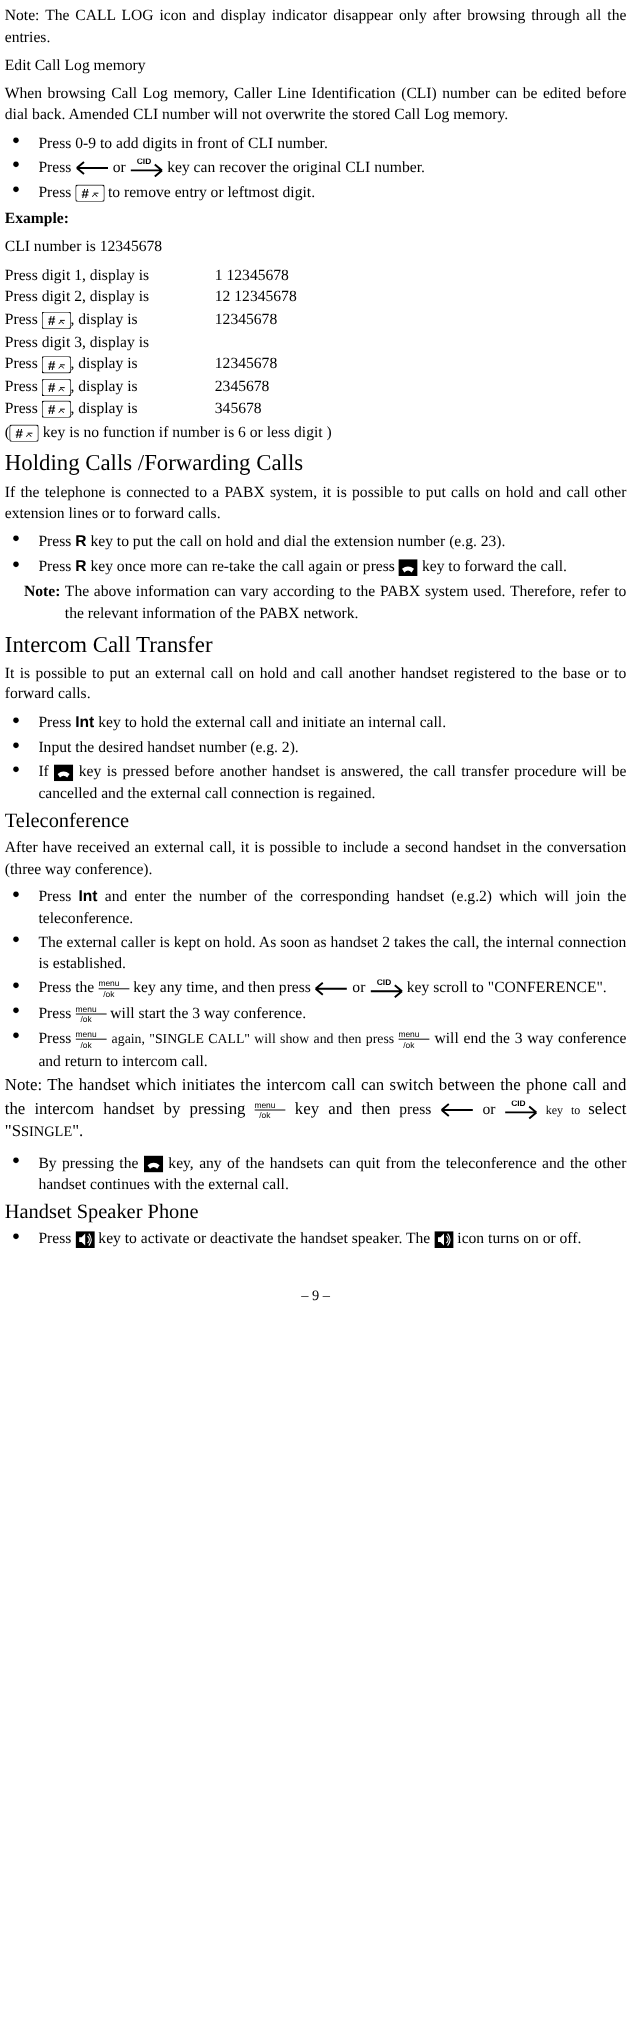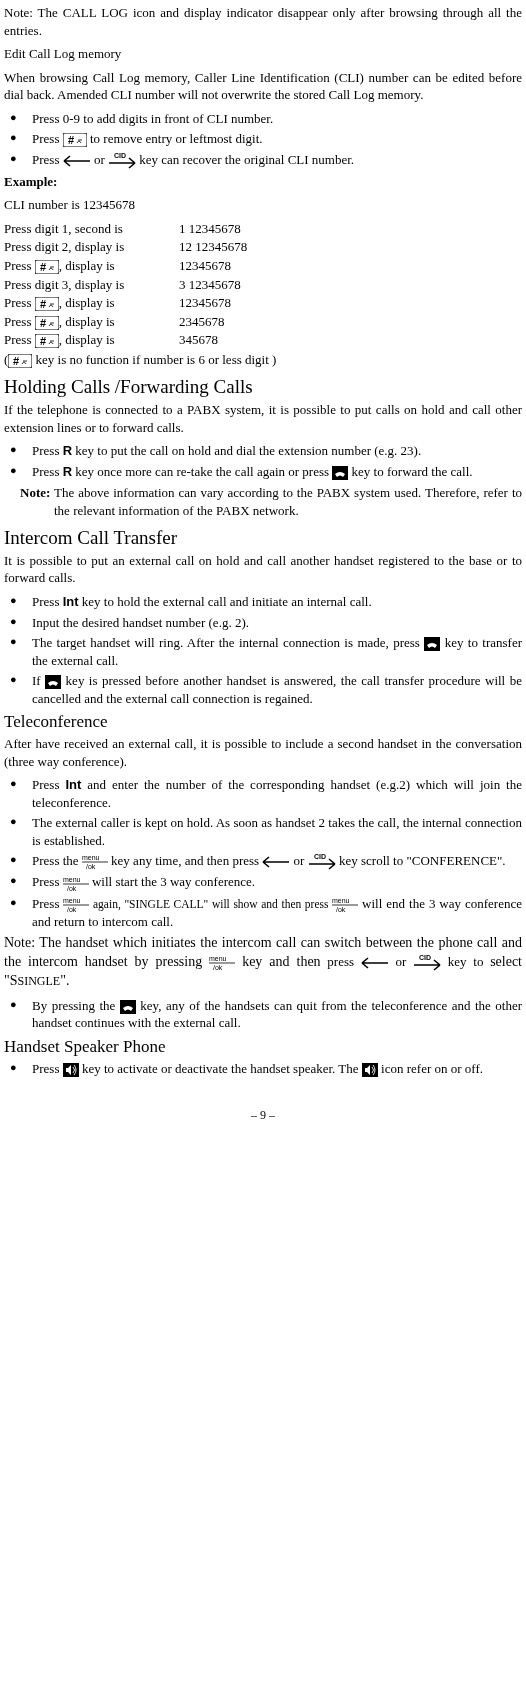--- a/index.html
+++ b/index.html
@@ -60,55 +60,54 @@
 
 <p>Note: The CALL LOG icon and display indicator disappear only after browsing through all the entries.</p>
 
 <p>Edit Call Log memory</p>
 
 <p>When browsing Call Log memory, Caller Line Identification (CLI) number can be edited before dial back. Amended CLI number will not overwrite the stored Call Log memory.</p>
 
 <ul class="bullet-list">
   <li>Press 0-9 to add digits in front of CLI number.</li>
   <li>
-    <span>Press </span><svg class="icon" width="24" height="14">
-        <use href="#hash-icon"></use>
-      </svg><span> to remove entry or leftmost digit.</span>
-  </li>
-  <li>
     <span>Press </span><svg class="icon" width="28" height="12">
         <use href="#left-arrow"></use>
       </svg><span> or </span><svg class="icon" width="28" height="16">
         <use href="#cid-arrow"></use>
       </svg><span> key can recover the original CLI number.</span>
   </li>
+  <li>
+    <span>Press </span><svg class="icon" width="24" height="14">
+        <use href="#hash-icon"></use>
+      </svg><span> to remove entry or leftmost digit.</span>
+  </li>
 </ul>
 
 <p class="bold">Example:</p>
 
 <p>CLI number is 12345678</p>
 
 <div class="tbl">
   <div class="tbl-row">
-      <div class="tbl-c1">Press digit 1, second is</div>
+      <div class="tbl-c1">Press digit 1, display is</div>
       <div class="tbl-c2">  1 12345678</div>
     </div>
   <div class="tbl-row">
       <div class="tbl-c1">Press digit 2, display is</div>
       <div class="tbl-c2">  12 12345678</div>
     </div>
   <div class="tbl-row">
       <div class="tbl-c1 nowrap"><span>Press </span><svg class="icon" width="24" height="14">
           <use href="#hash-icon"></use>
         </svg><span>,    display is</span></div>
       <div class="tbl-c2">   12345678</div>
     </div>
   <div class="tbl-row">
       <div class="tbl-c1">Press digit 3, display is</div>
-      <div class="tbl-c2">    3 12345678</div>
     </div>
   <div class="tbl-row">
       <div class="tbl-c1 nowrap"><span>Press </span><svg class="icon" width="24" height="14">
           <use href="#hash-icon"></use>
         </svg><span>,    display is</span></div>
       <div class="tbl-c2">   12345678</div>
     </div>
   <div class="tbl-row">
       <div class="tbl-c1 nowrap"><span>Press </span><svg class="icon" width="24" height="14">
           <use href="#hash-icon"></use>
@@ -145,25 +144,20 @@
   <span class="bold">Note:</span><span> The above information can vary according to the PABX system used. Therefore, refer to the relevant information of the PABX network.</span>
 </p>
 
 <h1>Intercom Call Transfer</h1>
 <p>It is possible to put an external call on hold and call another handset registered to the base or to forward calls.</p>
 <ul class="bullet-list">
   <li>
     <span>Press </span><span class="sans">Int</span><span> key to hold the external call and initiate an internal call.</span>
   </li>
   <li>Input the desired handset number (e.g. 2).</li>
-  <li>
-    <span>The target handset will ring. After the internal connection is made, press </span><svg class="icon" width="16" height="14">
-        <use href="#phone-off"></use>
-      </svg><span> key to transfer the external call.</span>
-  </li>
   <li>
     <span>If </span><svg class="icon" width="16" height="14">
         <use href="#phone-off"></use>
       </svg><span> key is pressed before another handset is answered, the call transfer procedure will be cancelled and the external call connection is regained.</span>
   </li>
 </ul>
 
 <h2>Teleconference</h2>
 <p>After have received an external call, it is possible to include a second handset in the conversation (three way conference).</p>
 <ul class="bullet-list">
@@ -194,35 +188,35 @@
   </li>
 </ul>
 
 <p style="font-size:14px;">
   <span>Note: The handset which initiates the intercom call can switch between the phone call and the intercom handset by pressing </span><svg class="icon" width="26" height="16">
       <use href="#menu-ok"></use>
     </svg><span> key and then</span><span style="font-size:13px"> press </span><svg class="icon" width="28" height="12">
       <use href="#left-arrow"></use>
     </svg><span style="font-size:13px"> or </span><svg class="icon" width="28" height="16">
       <use href="#cid-arrow"></use>
-    </svg><span style="font-size:13px"> key to </span><span>select "S</span><span style="font-size:12px">SINGLE</span><span>".</span>
+    </svg><span style="font-size:10px"> key to </span><span>select "S</span><span style="font-size:12px">SINGLE</span><span>".</span>
 </p>
 
 <ul class="bullet-list">
   <li>
     <span>By pressing the </span><svg class="icon" width="16" height="14">
         <use href="#phone-off"></use>
       </svg><span> key, any of the handsets can quit from the teleconference and the other handset continues with the external call.</span>
   </li>
 </ul>
 
 <h2>Handset Speaker Phone</h2>
 <ul class="bullet-list">
   <li>
     <span>Press </span><svg class="icon" width="16" height="14">
         <use href="#speaker"></use>
       </svg><span> key to activate or deactivate the handset speaker. The </span><svg class="icon" width="16" height="14">
         <use href="#speaker"></use>
-      </svg><span> icon refer on or off.</span>
+      </svg><span> icon turns on or off.</span>
   </li>
 </ul>
 
 <div class="pagenum">– 9 –</div>
 
 </body></html>

